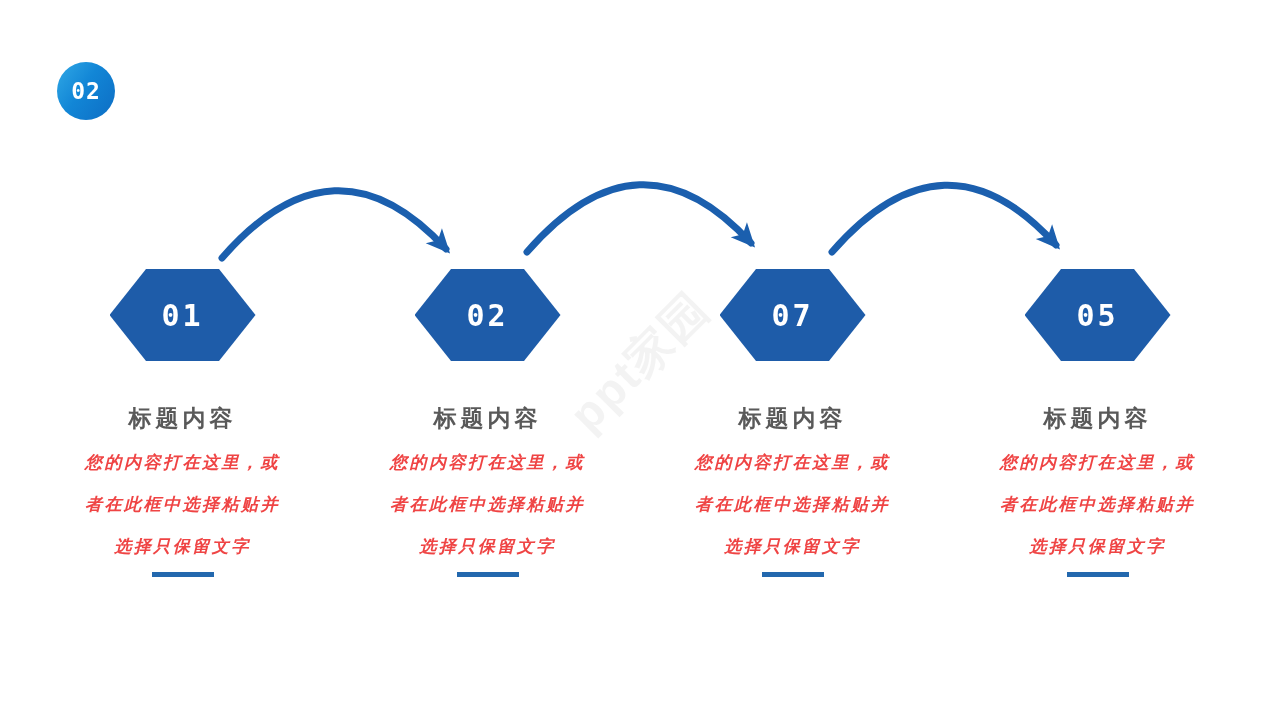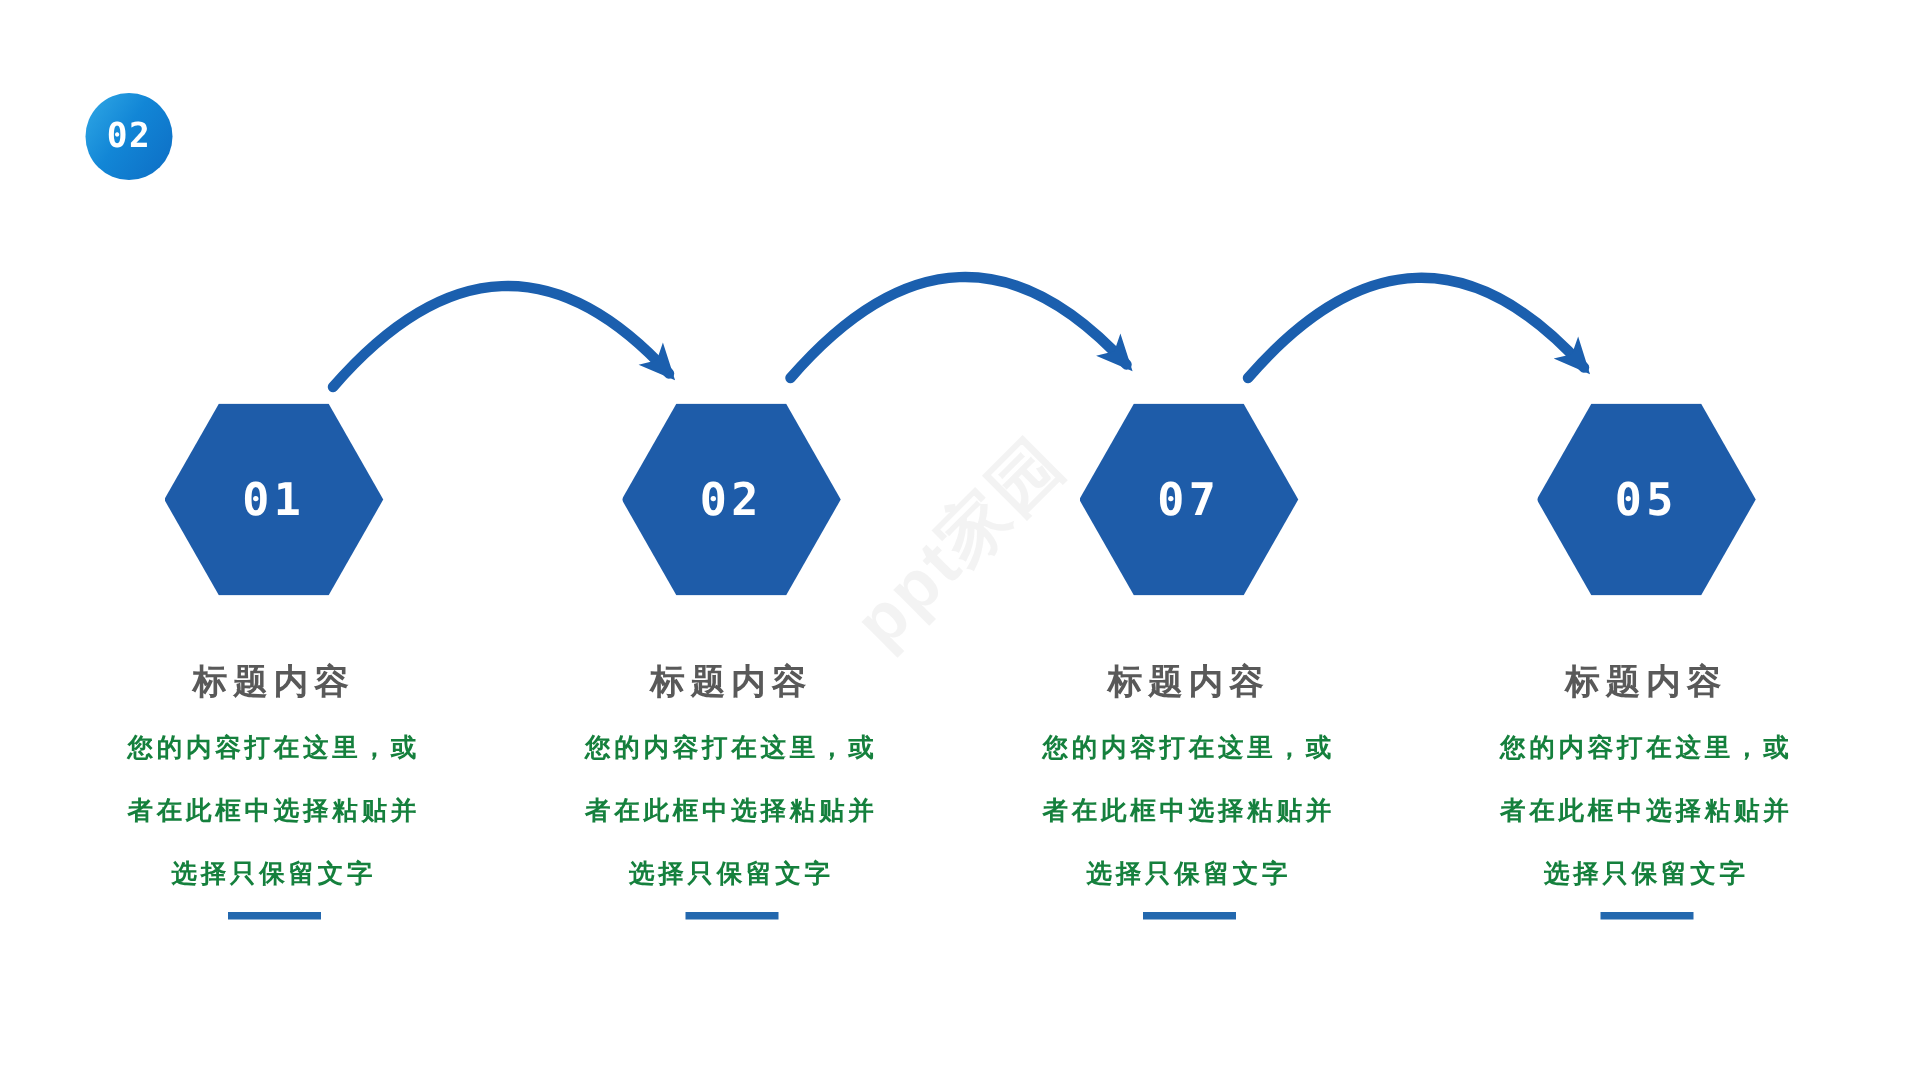--- a/index.html
+++ b/index.html
@@ -60,21 +60,21 @@
   
   .steps {
     position: absolute;
     left: 30px; top: 269px;
     width: 1220px;
     display: flex;
   }
   .step { width: 305px; display: flex; flex-direction: column; align-items: center; }
 
   .hexagon {
-    width: 146px; height: 128px;
+    width: 146px; height: 92px;
     background: #1e5ca9;
     clip-path: polygon(25% 0%, 75% 0%, 100% 50%, 75% 100%, 25% 100%, 0% 50%);
     display: flex; align-items: center; justify-content: center;
   }
   .hex-num {
     color: #ffffff;
     font-family: "DejaVu Sans Mono", "Liberation Mono", monospace;
     font-weight: bold;
     font-size: 30px;
     letter-spacing: 3px;
@@ -88,23 +88,24 @@
     color: #595959;
     letter-spacing: 4px;
     white-space: nowrap;
   }
   .step-body { margin-top: 11px; text-align: center; }
   .body-line {
     height: 42px;
     line-height: 42px;
     font-size: 17px;
     font-weight: bold;
-    color: #15803d;
+    color: #ef4444;
     letter-spacing: 2.5px;
     white-space: nowrap;
+    font-style: italic;
   }
   .underline {
     margin-top: 4px;
     width: 62px; height: 5px;
     background: #2368ae;
   }
 </style>
 </head>
 <body>
 

